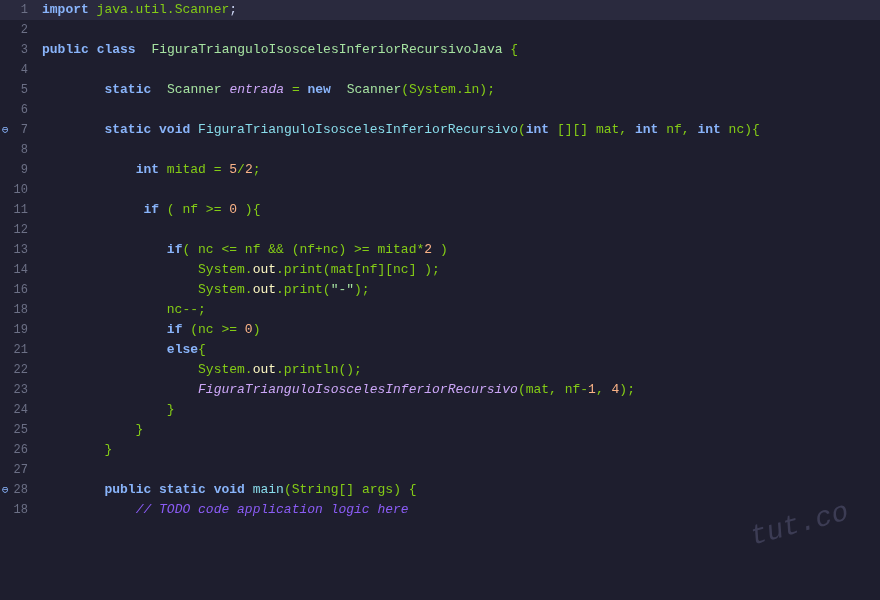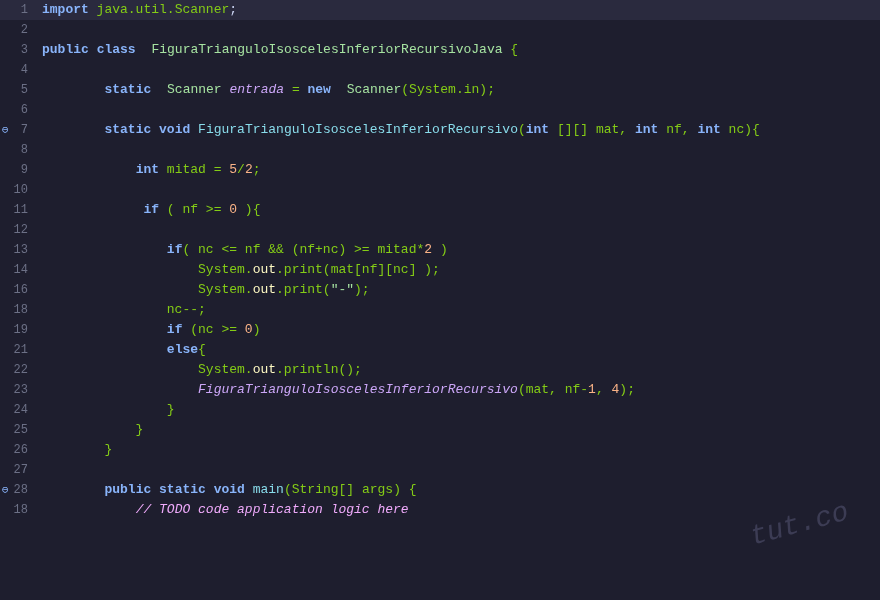--- a/index.html
+++ b/index.html
@@ -54,21 +54,21 @@
     .line-content {
       flex: 1;
       padding-left: 4px;
       white-space: pre;
     }
     
     .kw { color: #89b4fa; font-weight: bold; }
     .classname { color: #a6e3a1; padding-left: 8px; }
     .method { color: #89dceb; }
     .string { color: #a6e3a1; }
-    .comment { color: #f0abfc; font-style: italic; }
+    .comment { color: #8b5cf6; font-style: italic; }
     .number { color: #fab387; }
     .var { color: #84cc16; }
     .punct { color: #cdd6f4; }
     .sysout { color: #fef9c3; }
     .italic-class { color: #cba6f7; font-style: italic; }
     
     .watermark {
       position: absolute;
       bottom: 60px;
       right: 30px;

